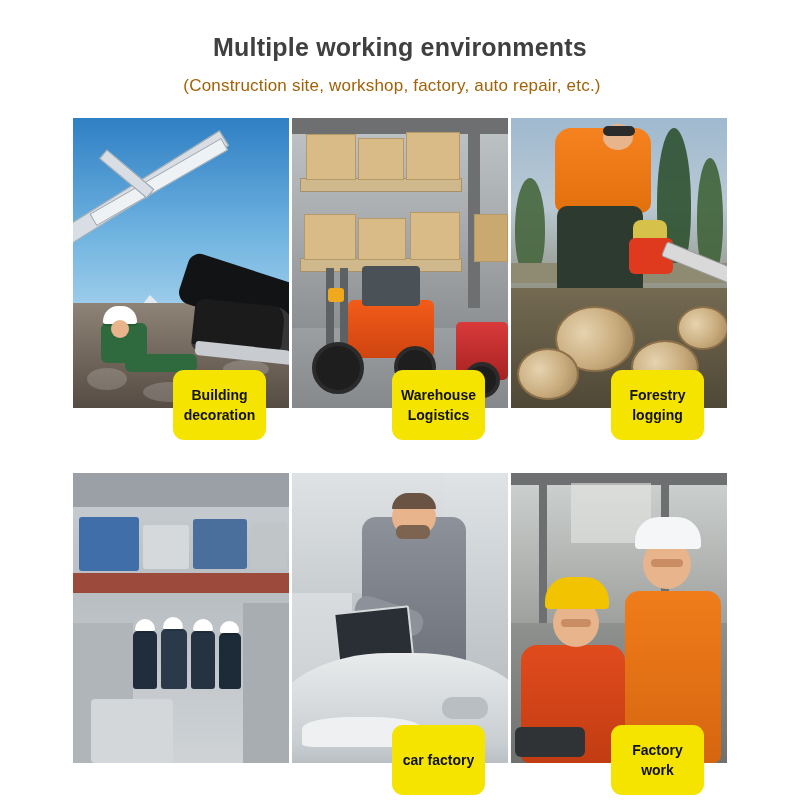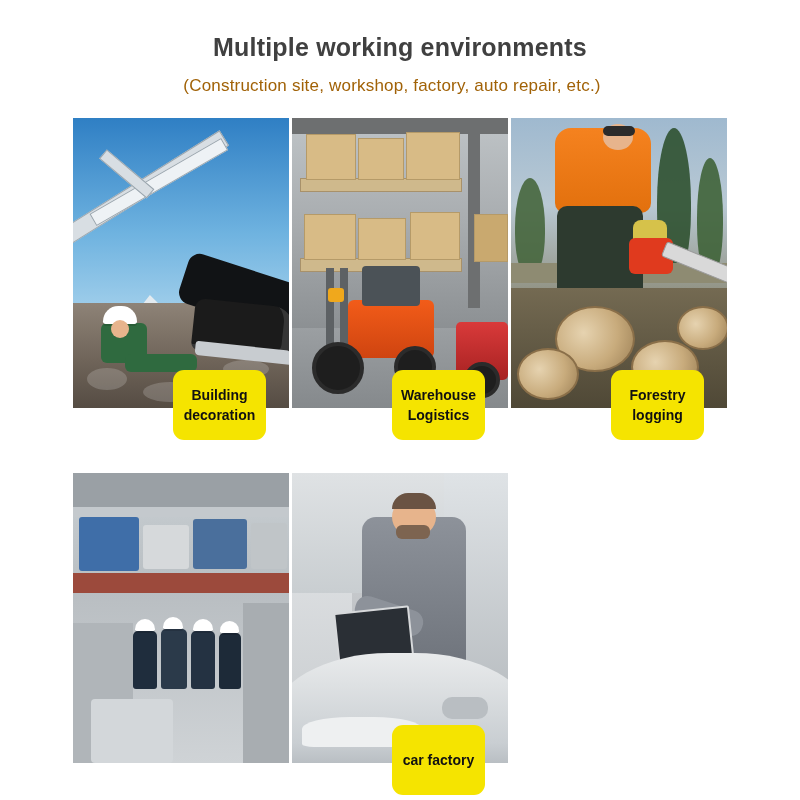--- a/index.html
+++ b/index.html
@@ -461,15 +461,41 @@
           <div class="car-hood" style="left:-20px;bottom:-40px;width:260px;height:150px;"></div>
           <div style="position:absolute;left:10px;bottom:16px;width:120px;height:30px;background:#eef0f1;border-radius:40% 40% 10% 10%;"></div>
           <div style="position:absolute;left:150px;bottom:44px;width:46px;height:22px;background:#b9bec2;border-radius:10px;"></div>
         </div>
       </div>
       <div class="badge">
         <span class="line">car factory</span>
       </div>
     </div>
 
+    <div class="card">
+      <div class="photo plant-bg">
+        <div class="photo-inner">
+          <div class="beam" style="left:0;top:0;width:216px;height:12px;"></div>
+          <div class="beam" style="left:28px;top:0;width:8px;height:150px;"></div>
+          <div class="beam" style="left:150px;top:0;width:8px;height:120px;"></div>
+          <div style="position:absolute;left:60px;top:10px;width:80px;height:60px;background:#e4e6e3;opacity:.6;"></div>
+          <div style="position:absolute;left:0;right:0;top:150px;height:140px;background:linear-gradient(180deg,#8e918d 0%,#6e716e 100%);"></div>
+
+          <div class="orange-vest" style="left:114px;top:118px;width:96px;height:172px;"></div>
+          <div class="face" style="left:132px;top:66px;width:48px;height:50px;"></div>
+          <div class="white-hat" style="left:124px;top:44px;width:66px;height:32px;"></div>
+          <div style="position:absolute;left:140px;top:86px;width:32px;height:8px;background:#c98c63;border-radius:6px;"></div>
+
+          <div class="blue-suit" style="left:10px;top:172px;width:104px;height:118px;"></div>
+          <div class="face" style="left:42px;top:126px;width:46px;height:48px;"></div>
+          <div class="yellow-hat" style="left:34px;top:104px;width:64px;height:32px;"></div>
+          <div style="position:absolute;left:50px;top:146px;width:30px;height:8px;background:#c98c63;border-radius:6px;"></div>
+          <div style="position:absolute;left:4px;bottom:6px;width:70px;height:30px;background:#2f3336;border-radius:6px;"></div>
+        </div>
+      </div>
+      <div class="badge">
+        <span class="line">Factory</span>
+        <span class="line">work</span>
+      </div>
+    </div>
 
   </div>
 </div>
 
 </body></html>

